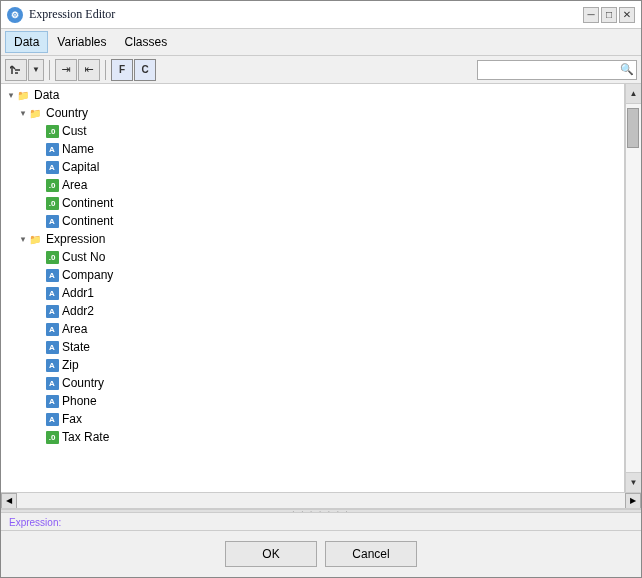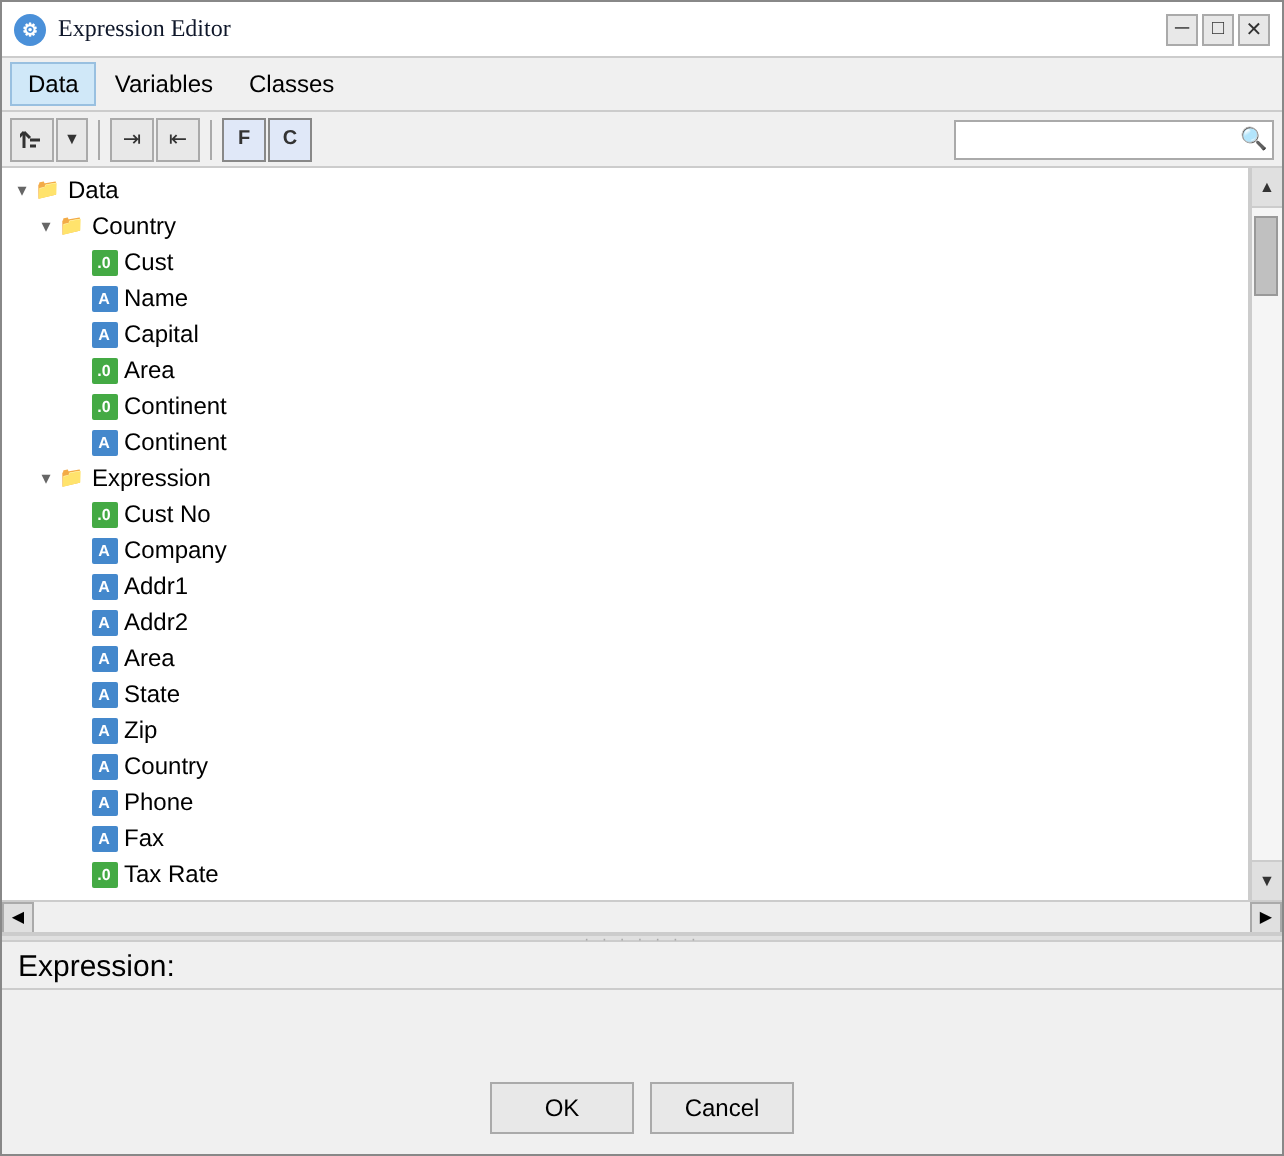--- a/index.html
+++ b/index.html
@@ -239,22 +239,22 @@
 
     .bottom-area {
       border-top: 1px solid #ccc;
       background: #f0f0f0;
       display: flex;
       flex-direction: column;
     }
 
     .expression-label {
       padding: 4px 8px 2px 8px;
-      font-size: 15px;
-      color: #000000;
+      font-size: 10px;
+      color: #8b5cf6;
     }
 
     .expression-input-area {
       margin: 2px 6px 4px 6px;
       border: 2px solid #4a90d9;
       background: white;
       min-height: 40px;
       padding: 4px;
       font-size: 12px;
       color: #000;
@@ -280,30 +280,29 @@
     .footer {
       background: #f0f0f0;
       border-top: 1px solid #ccc;
       display: flex;
       justify-content: center;
       gap: 8px;
       padding: 10px;
     }
 
     .footer-btn {
-      width: 72px;
+      width: 92px;
       height: 26px;
       border: 1px solid #aaa;
       background: #e8e8e8;
       cursor: pointer;
       font-size: 12px;
       display: flex;
       align-items: center;
       justify-content: center;
-      margin-top: 36px;
     }
 
     .horizontal-scroll {
       height: 16px;
       background: #f0f0f0;
       border-top: 1px solid #ccc;
       display: flex;
       align-items: center;
     }
 

